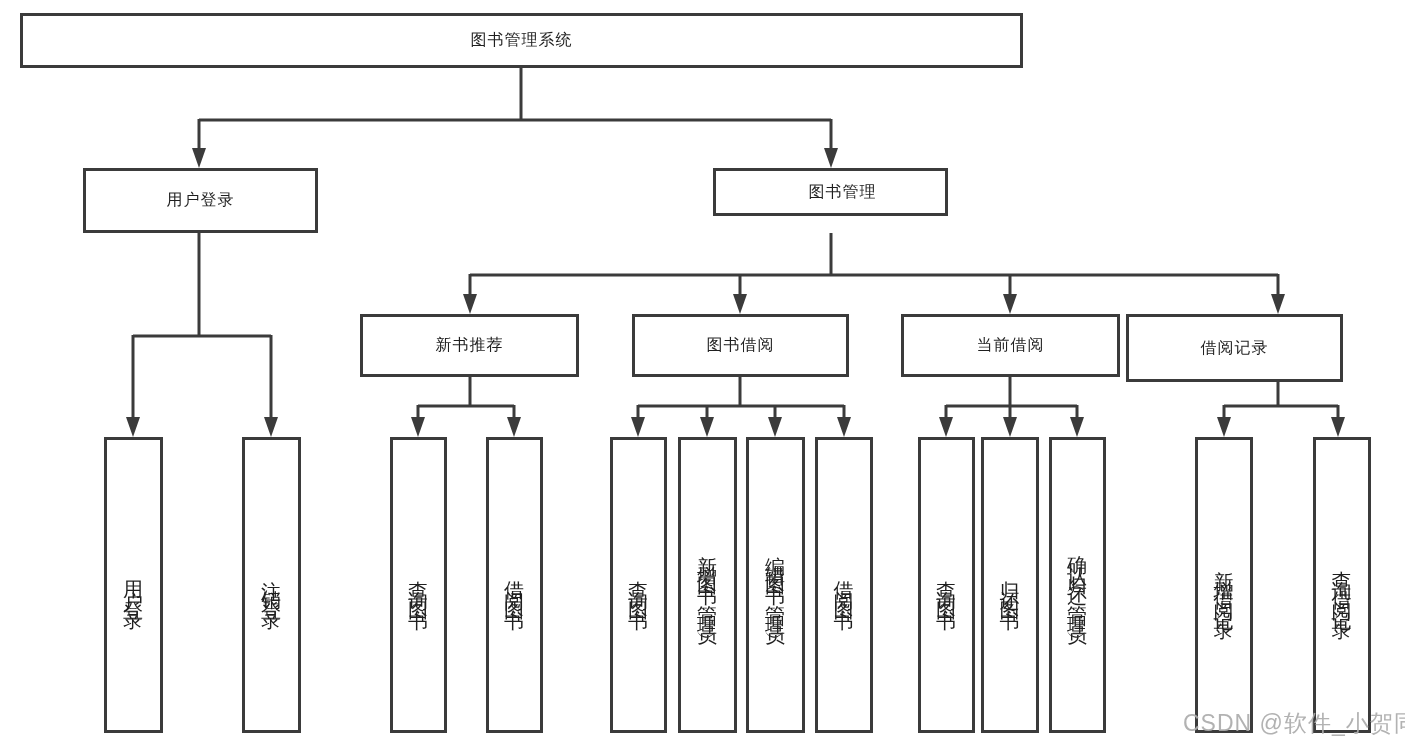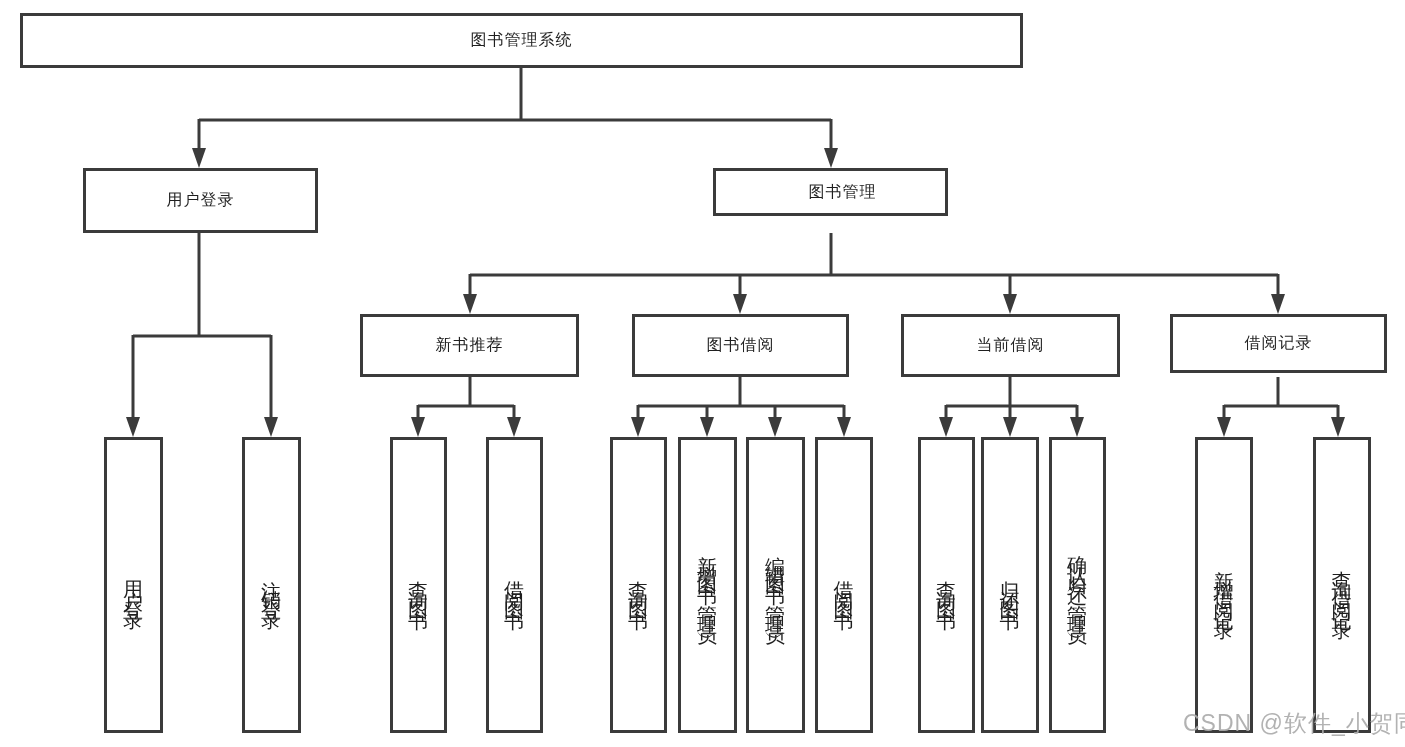--- a/index.html
+++ b/index.html
@@ -46,21 +46,21 @@
   }
   
   .n-root            { left: 20px;   top: 13px;  width: 1003px; height: 55px; }
   
   .n-user-login      { left: 83px;   top: 168px; width: 235px;  height: 65px; }
   .n-book-mgmt       { left: 713px;  top: 168px; width: 235px;  height: 48px; padding-left: 24px; }
   
   .n-new-book-rec    { left: 360px;  top: 314px; width: 219px;  height: 63px; }
   .n-book-borrow     { left: 632px;  top: 314px; width: 217px;  height: 63px; }
   .n-current-borrow  { left: 901px;  top: 314px; width: 219px;  height: 63px; }
-  .n-borrow-records  { left: 1170px; top: 314px; width: 217px;  height: 59px; }
+  .n-borrow-records  { left: 1126px; top: 314px; width: 217px;  height: 68px; }
   
   .leaf { top: 437px; height: 296px; }
   .n-leaf-user-login     { left: 104px;  width: 59px; }
   .n-leaf-logout         { left: 242px;  width: 59px; }
   .n-leaf-rec-query      { left: 390px;  width: 57px; }
   .n-leaf-rec-borrow     { left: 486px;  width: 57px; }
   .n-leaf-bor-query      { left: 610px;  width: 57px; }
   .n-leaf-bor-add        { left: 678px;  width: 59px; }
   .n-leaf-bor-edit       { left: 746px;  width: 59px; }
   .n-leaf-bor-borrow     { left: 815px;  width: 58px; }

